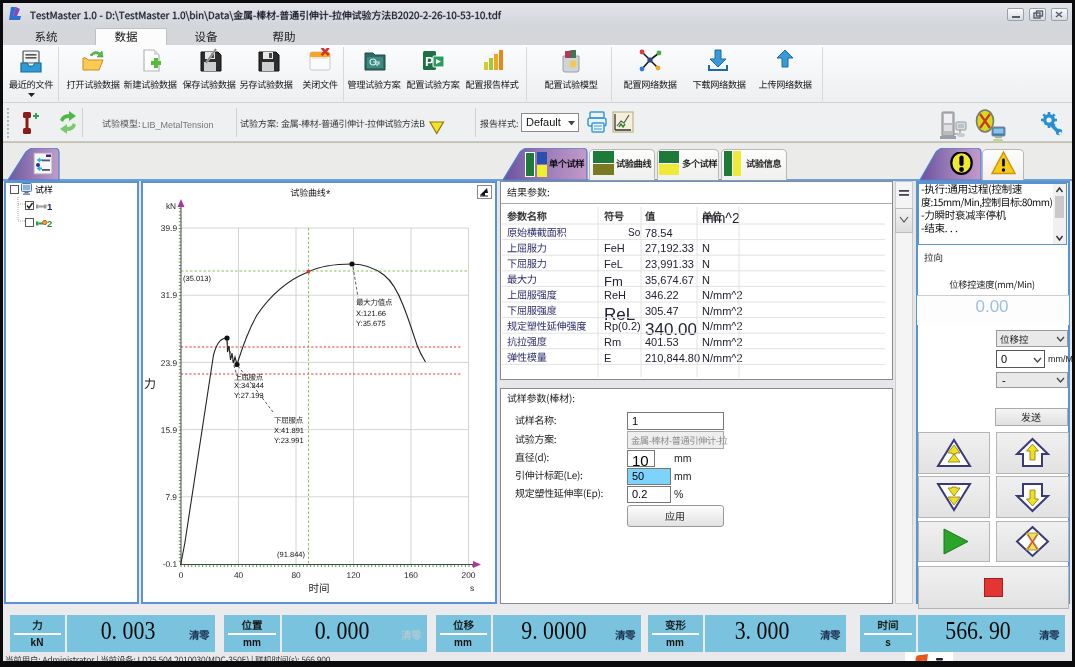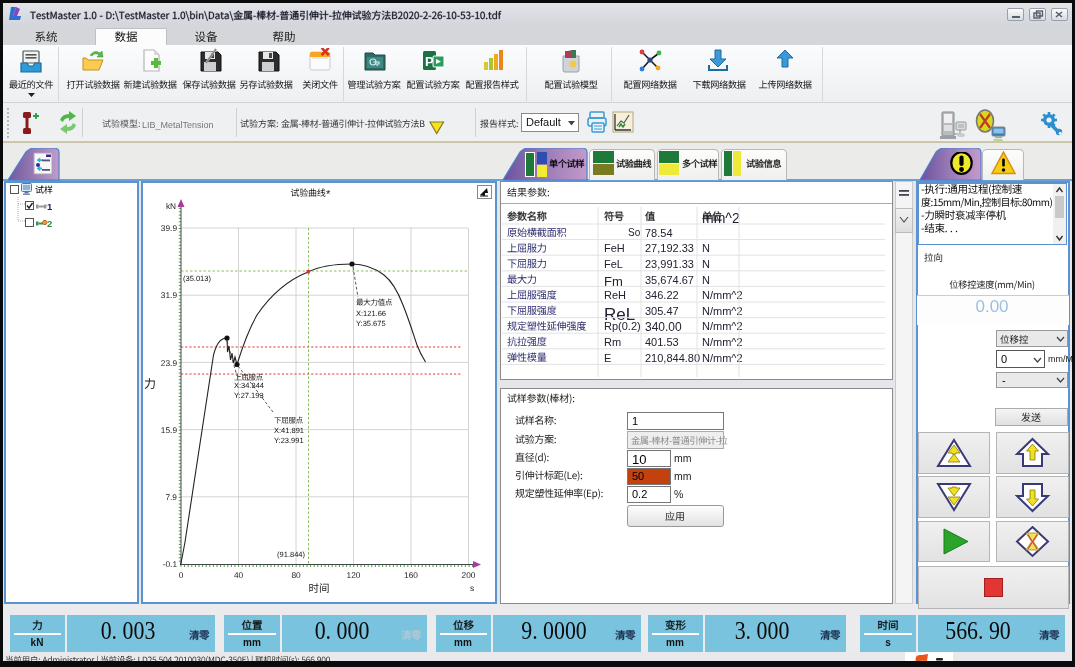--- a/index.html
+++ b/index.html
@@ -569,34 +569,34 @@
 <span class="abs" style="left:604px;top:273.5px;font-size:13px;color:#223">Fm</span>
 <span class="abs" style="left:645px;top:273.5px;font-size:11px;color:#223">35,674.67</span>
 <span class="abs" style="left:702px;top:273.5px;font-size:11px;color:#223">N</span>
 <span class="abs" style="left:604px;top:289.1px;font-size:11px;color:#223">ReH</span>
 <span class="abs" style="left:645px;top:289.1px;font-size:11px;color:#223">346.22</span>
 <span class="abs" style="left:702px;top:289.1px;font-size:11px;color:#223">N/mm^2</span>
 <span class="abs" style="left:604px;top:304.7px;font-size:17px;color:#223">ReL</span>
 <span class="abs" style="left:645px;top:304.7px;font-size:11px;color:#223">305.47</span>
 <span class="abs" style="left:702px;top:304.7px;font-size:11px;color:#223">N/mm^2</span>
 <span class="abs" style="left:604px;top:320.3px;font-size:11px;color:#223">Rp(0.2)</span>
-<span class="abs" style="left:645px;top:320.3px;font-size:12px;color:#223">340.00</span>
+<span class="abs" style="left:645px;top:320.3px;font-size:17px;color:#223">340.00</span>
 <span class="abs" style="left:702px;top:320.3px;font-size:11px;color:#223">N/mm^2</span>
 <span class="abs" style="left:604px;top:335.9px;font-size:11px;color:#223">Rm</span>
 <span class="abs" style="left:645px;top:335.9px;font-size:11px;color:#223">401.53</span>
 <span class="abs" style="left:702px;top:335.9px;font-size:11px;color:#223">N/mm^2</span>
 <span class="abs" style="left:604px;top:351.5px;font-size:11px;color:#223">E</span>
 <span class="abs" style="left:645px;top:351.5px;font-size:11px;color:#223">210,844.80</span>
 <span class="abs" style="left:702px;top:351.5px;font-size:11px;color:#223">N/mm^2</span>
 <div style="position:absolute;left:500px;top:388px;width:393px;height:216px;background:#fff;border:1px solid #8a8a8a"></div>
 <div style="position:absolute;left:627px;top:412px;width:97px;height:18px;background:#fff;border:1px solid #777;font-size:11px;padding:2px 0 0 4px;z-index:11">1</div>
 <div style="position:absolute;left:627px;top:431px;width:97px;height:18px;background:#eee;border:1px solid #aaa;z-index:11"></div>
-<div style="position:absolute;left:627px;top:450px;width:44px;height:17px;background:#fff;border:1px solid #777;font-size:13px;padding:1px 12px 0 4px;z-index:11">10</div>
+<div style="position:absolute;left:627px;top:450px;width:28px;height:17px;background:#fff;border:1px solid #777;font-size:15px;padding:1px 12px 0 4px;z-index:11">10</div>
 <span class="abs" style="left:674px;top:452px;font-size:10.5px;color:#222">mm</span>
-<div style="position:absolute;left:627px;top:468px;width:44px;height:17px;background:#c2410c;border:1px solid #777;font-size:11px;padding:1px 0 0 4px;z-index:11">50</div>
+<div style="position:absolute;left:627px;top:468px;width:44px;height:17px;background:#7dd3fc;border:1px solid #777;font-size:11px;padding:1px 0 0 4px;z-index:11">50</div>
 <span class="abs" style="left:674px;top:470px;font-size:10.5px;color:#222">mm</span>
 <div style="position:absolute;left:627px;top:486px;width:44px;height:17px;background:#fff;border:1px solid #777;font-size:11px;padding:1px 0 0 4px;z-index:11">0.2</div>
 <span class="abs" style="left:674px;top:488px;font-size:10.5px;color:#222">%</span>
 <div style="position:absolute;left:627px;top:505px;width:97px;height:22px;background:linear-gradient(#fdfdfd,#e2e2e4);border:1px solid #999;border-radius:3px;z-index:11"></div>
 <div style="position:absolute;left:895px;top:181px;width:18px;height:423px;background:#f4f4f4;border:1px solid #ccc"></div>
 <svg class="abs" style="left:898px;top:189px;z-index:10" width="12" height="8">
     <rect x="1" y="1" width="10" height="1.8" fill="#445"></rect>
     <rect x="1" y="5" width="10" height="1.8" fill="#445"></rect>
   </svg>
 <div style="position:absolute;left:895px;top:208px;width:18px;height:25px;background:linear-gradient(#f2f2f2,#ddd);border:1px solid #bbb"></div>

